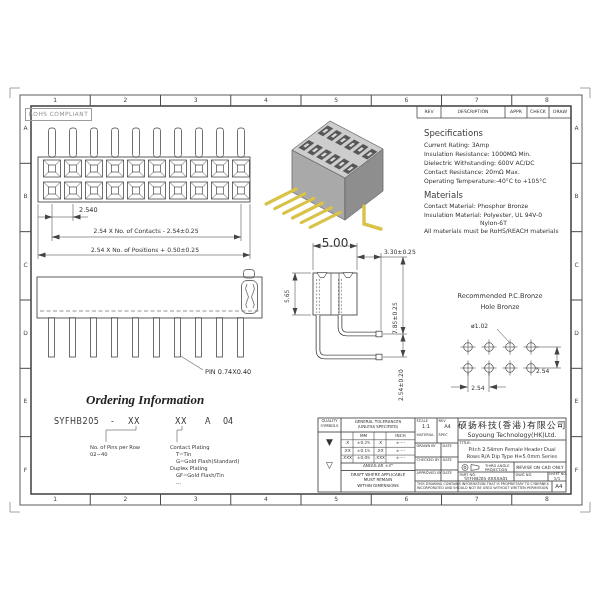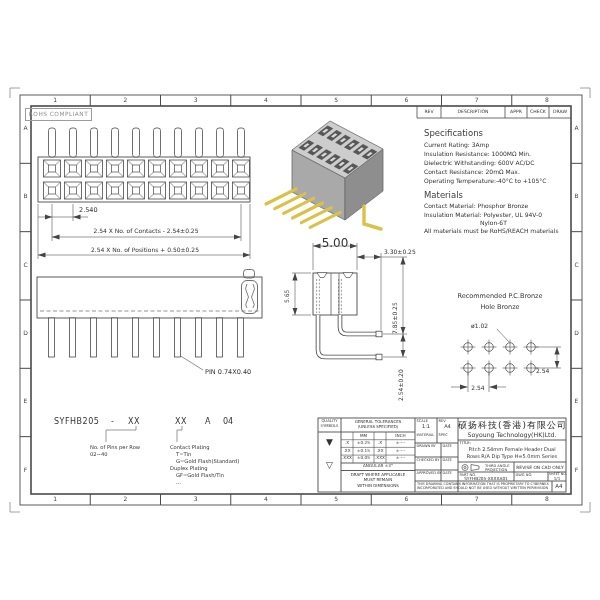--- a/index.html
+++ b/index.html
@@ -289,20 +289,21 @@
 <div class="t rv" style="left:397.5px;top:401px;font-size:6px;">2.54±0.20</div>
 
 <div class="t" style="left:205px;top:368.5px;font-size:6.5px;">PIN 0.74X0.40</div>
 
 <div class="t c" style="left:440px;top:292.5px;width:120px;font-size:6.5px;">Recommended P.C.Bronze</div>
 <div class="t c" style="left:440px;top:303.5px;width:120px;font-size:6.5px;">Hole Bronze</div>
 <div class="t" style="left:471px;top:323px;font-size:6px;">ø1.02</div>
 <div class="t" style="left:536px;top:367.5px;font-size:6px;">2.54</div>
 <div class="t c" style="left:466px;top:384.5px;width:24px;font-size:6px;">2.54</div>
 
+<div class="t" style="left:86px;top:393px;font-size:13px;font-weight:bold;font-style:italic;font-family:'Liberation Serif',serif;color:#222;">Ordering Information</div>
 <div class="t" style="left:54px;top:416.5px;font-size:8px;letter-spacing:.5px;">SYFHB205</div>
 <div class="t" style="left:111px;top:416.5px;font-size:8px;">-</div>
 <div class="t" style="left:128px;top:416.5px;font-size:8px;letter-spacing:.5px;">XX</div>
 <div class="t" style="left:175px;top:416.5px;font-size:8px;letter-spacing:.5px;">XX</div>
 <div class="t" style="left:205px;top:416.5px;font-size:8px;">A</div>
 <div class="t" style="left:223px;top:416.5px;font-size:8px;">04</div>
 <div class="t" style="left:90px;top:444.5px;font-size:5.2px;">No. of Pins per Row</div>
 <div class="t" style="left:90px;top:451.5px;font-size:5.2px;">02~40</div>
 <div class="t" style="left:170px;top:444.5px;font-size:5.2px;">Contact Plating</div>
 <div class="t" style="left:176px;top:451.5px;font-size:5.2px;">T=Tin</div>

